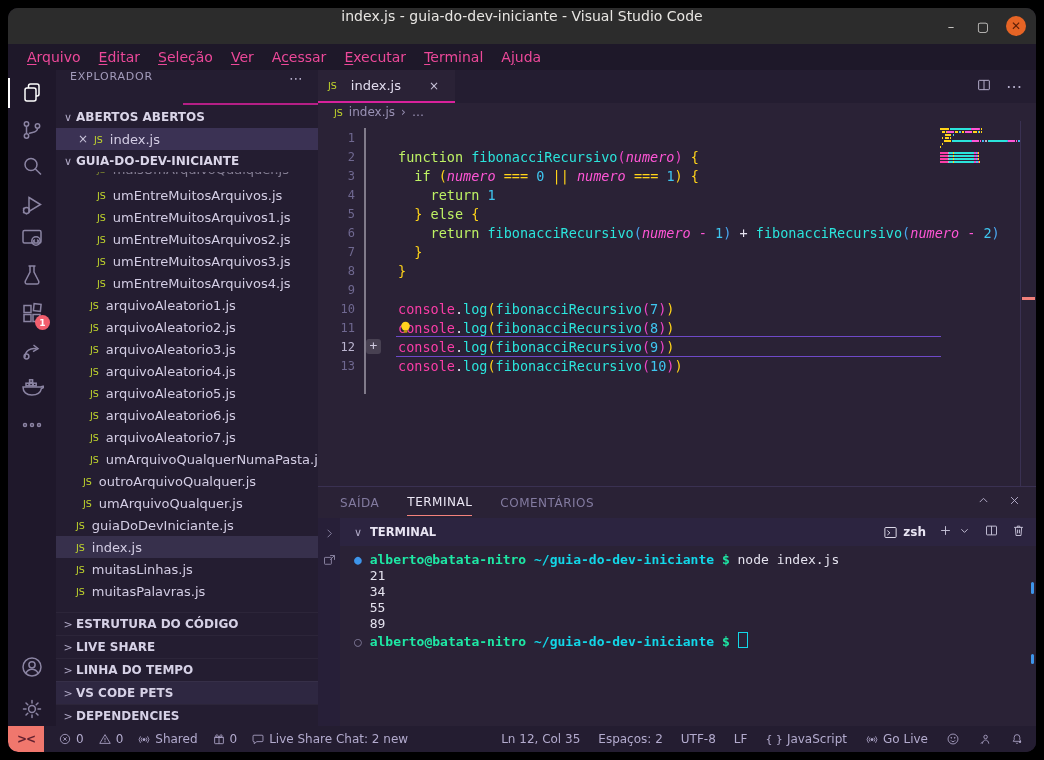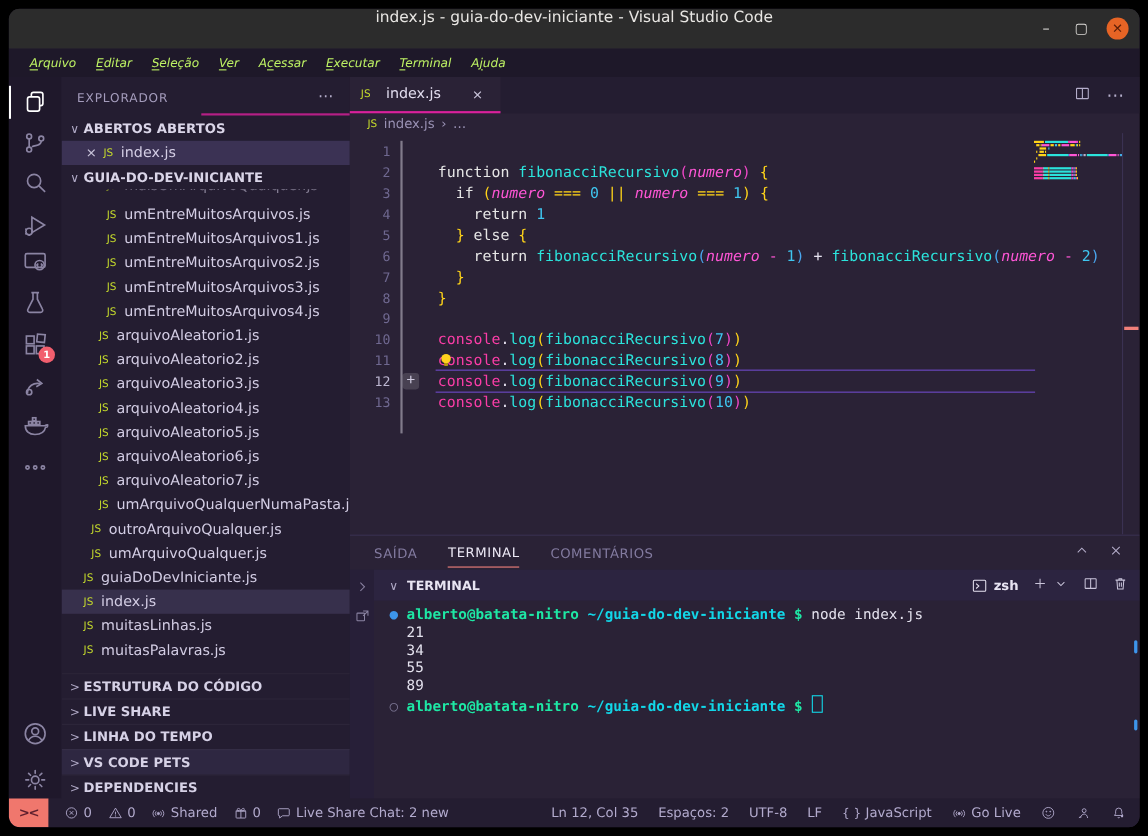--- a/index.html
+++ b/index.html
@@ -8,34 +8,34 @@
     overflow:hidden;background:#2a2236;display:flex;flex-direction:column;}
   
   .titlebar{height:36px;background:#2c2c2c;display:flex;align-items:flex-start;position:relative;flex:0 0 36px;}
   .titlebar .title{flex:1;text-align:center;color:#e8e6e3;font-size:14px;}
   .winctl{position:absolute;right:10px;top:0;height:36px;display:flex;align-items:center;gap:14px;}
   .wbtn{color:#d9d7d4;font-size:13px;width:18px;text-align:center;cursor:default;}
   .closebtn{width:20px;height:20px;border-radius:50%;background:#e66425;color:#5a1d07;
     font-size:12px;font-weight:bold;display:flex;align-items:center;justify-content:center;}
   
   .menubar{height:26px;background:#1e1829;display:flex;align-items:center;padding-left:10px;flex:0 0 26px;}
-  .menu-item{color:#bef264;font-size:11px;padding:0 9px;font-style:italic;}
+  .menu-item{color:#ec4899;font-size:14px;padding:0 9px;}
   .menu-item u{text-decoration:underline;text-underline-offset:2px;}
   
   .main{flex:1;display:flex;min-height:0;}
   .activitybar{width:48px;background:#1f182b;position:relative;flex:0 0 48px;}
   .act-icon{position:absolute;left:0;width:48px;height:38px;display:flex;align-items:center;justify-content:center;color:#8b84a3;}
   .act-icon svg{width:24px;height:24px;stroke:currentColor;fill:none;stroke-width:1.5;}
   .act-icon.active{color:#ffffff;}
   .act-icon.active::before{content:"";position:absolute;left:0;top:4px;bottom:4px;width:2px;background:#fff;}
   .badge{position:absolute;right:6px;bottom:2px;background:#f25e6e;color:#fff;font-size:9px;font-weight:bold;
     width:15px;height:15px;border-radius:50%;display:flex;align-items:center;justify-content:center;}
   
   .sidebar{width:262px;background:#241d31;position:relative;flex:0 0 262px;overflow:hidden;font-size:13px;color:#d3cde4;}
-  .sb-title{height:26px;display:flex;align-items:flex-end;padding:0 14px;color:#a49cbc;font-size:11px;letter-spacing:.8px;}
+  .sb-title{height:26px;display:flex;align-items:flex-start;padding:0 14px;color:#a49cbc;font-size:11px;letter-spacing:.8px;}
   .sb-title .more{margin-left:auto;color:#b5aecb;font-size:14px;letter-spacing:1px;}
   .pinkline{position:absolute;top:33px;left:127px;width:135px;height:2px;background:#d9219c;opacity:.8;}
   .sb-head{height:22px;display:flex;align-items:center;font-weight:bold;font-size:12px;color:#dad5e8;padding-left:4px;}
   .tw{width:16px;text-align:center;color:#b0a9c6;font-weight:normal;font-size:11px;display:inline-block;}
   .row{height:22px;display:flex;align-items:center;}
   .row.sel{background:#3b3254;}
   .row.sel2{background:#37304c;}
   .jsbadge{color:#c3d82c;font-size:9.5px;font-weight:normal;margin-right:7px;}
   .closex{color:#c9c4da;width:16px;font-size:12px;}
   .fname{white-space:nowrap;color:#d3cde4;}
@@ -57,21 +57,21 @@
   .codelines{position:absolute;top:7px;left:0;right:96px;}
   .cl{height:19px;display:flex;align-items:center;position:relative;white-space:pre;}
   .ln{width:37px;text-align:right;color:#6f6890;font-size:12px;flex:0 0 37px;}
   .ctext{padding-left:43px;}
   .cl.cur .ln{color:#bcb6d0;}
   .curbord{position:absolute;left:78px;width:545px;top:-1px;bottom:-1px;border-top:1px solid #6e49c8;border-bottom:1px solid #6e49c8;pointer-events:none;}
   .gutterline{position:absolute;left:46px;top:7px;width:2px;height:266px;background:rgba(235,232,245,.45);}
   .plusbox{position:absolute;left:48px;top:2px;width:15px;height:15px;background:rgba(255,255,255,.14);
     border-radius:3px;color:#cfcadf;font-size:13px;line-height:14px;text-align:center;}
   .bulb{position:absolute;left:80px;top:2px;width:15px;height:15px;}
-  .tk-kw{color:#e5e5e5;} .tk-fn{color:#2be4dc;} .tk-pm{color:#ff56d6;font-style:italic;}
+  .tk-kw{color:#bef264;} .tk-fn{color:#2be4dc;} .tk-pm{color:#ff56d6;font-style:italic;}
   .tk-nu{color:#3fc6f0;} .tk-ob{color:#fb3da7;} .tk-pp{color:#ef46c8;} .tk-pb{color:#4aa7f0;}
   .tk-py{color:#ffd419;} .tk-op{color:#ffd419;} .tk-om{color:#ff56d6;} .tk-pl{color:#e6e2f0;}
   .minimap{position:absolute;top:4px;right:16px;width:80px;}
   .mm-line{height:2px;margin-bottom:1px;display:flex;}
   .mm-seg{height:2px;}
   .ovruler{position:absolute;top:0;bottom:0;right:0;width:15px;border-left:1px solid #3a3152;}
   .ovmark{position:absolute;right:1px;top:176px;width:13px;height:3px;background:#f0807a;}
   
   .panel{height:239px;flex:0 0 239px;border-top:1px solid #3a3152;display:flex;flex-direction:column;background:#2a2236;}
   .paneltabs{height:31px;display:flex;align-items:center;padding-left:22px;gap:28px;flex:0 0 31px;position:relative;}

